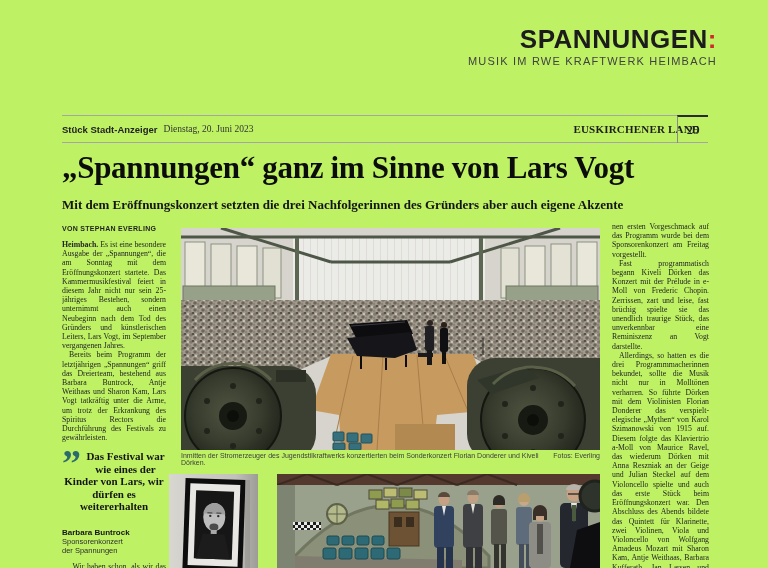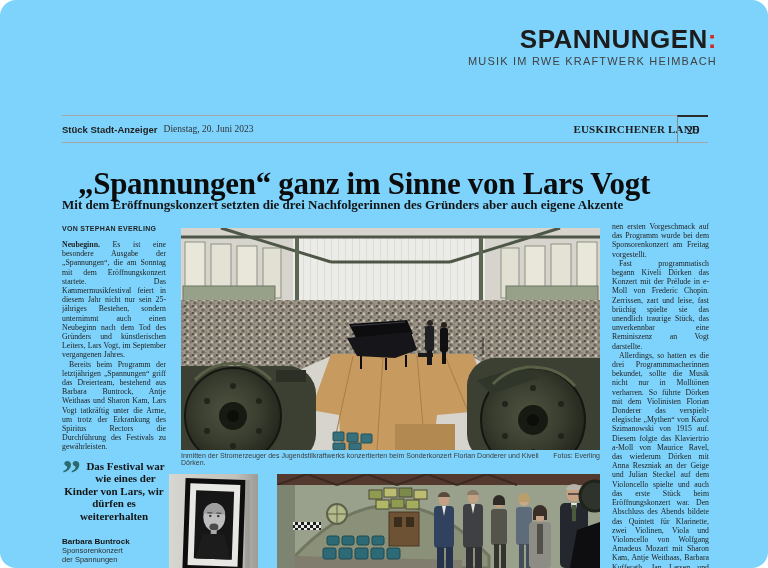--- a/index.html
+++ b/index.html
@@ -1,17 +1,17 @@
 <!DOCTYPE html>
 <html lang="de"><head>
 <meta charset="utf-8">
 <style>
   html,body{margin:0;padding:0;background:#ffffff;}
-  .page{position:relative;width:768px;height:568px;background:#7dd3fc;overflow:hidden;
-        font-family:"Liberation Serif",serif;color:#1b1b1b;border-radius:16px;}
+  .page{position:relative;width:768px;height:568px;background:#bef264;overflow:hidden;
+        font-family:"Liberation Serif",serif;color:#1b1b1b;}
 
   
   .masthead{position:absolute;top:26px;right:51px;text-align:right;}
   .masthead .logo-title{font-family:"Liberation Sans",sans-serif;font-weight:bold;
         font-size:26px;letter-spacing:.5px;color:#1c1c1c;line-height:1;}
   .masthead .logo-colon{color:#cf2b2b;}
   .masthead .logo-sub{font-family:"Liberation Sans",sans-serif;font-size:11px;
         letter-spacing:1.2px;color:#414141;margin-top:3px;}
 
   
@@ -75,26 +75,26 @@
     <div class="logo-sub">MUSIK IM RWE KRAFTWERK HEIMBACH</div>
   </div>
 
   <div class="header-bar">
     <span class="paper-name">Stück Stadt-Anzeiger</span>
     <span class="issue-date">Dienstag, 20. Juni 2023</span>
     <span class="section-label">EUSKIRCHENER LAND</span>
     <span class="page-box">25</span>
   </div>
 
-  <h1 class="headline" style="margin:16px;">„Spannungen“ ganz im Sinne von Lars Vogt</h1>
+  <h1 class="headline" style="margin:0;">„Spannungen“ ganz im Sinne von Lars Vogt</h1>
   <div class="subheadline">Mit dem Eröffnungskonzert setzten die drei Nachfolgerinnen des Gründers aber auch eigene Akzente</div>
   <div class="byline">VON STEPHAN EVERLING</div>
 
   <div class="col col-left">
-    <p><span class="lead">Neubeginn.</span><span> Es ist eine besondere Ausgabe der „Spannungen“, die am Sonntag mit dem Eröffnungskonzert startete. Das Kammermusikfestival feiert in diesem Jahr nicht nur sein 25-jähriges Bestehen, sondern unternimmt auch einen Neubeginn nach dem Tod des Gründers und künstlerischen Leiters, Lars Vogt, im September vergangenen Jahres.</span></p>
+    <p><span class="lead">Heimbach.</span><span> Es ist eine besondere Ausgabe der „Spannungen“, die am Sonntag mit dem Eröffnungskonzert startete. Das Kammermusikfestival feiert in diesem Jahr nicht nur sein 25-jähriges Bestehen, sondern unternimmt auch einen Neubeginn nach dem Tod des Gründers und künstlerischen Leiters, Lars Vogt, im September vergangenen Jahres.</span></p>
     <p class="indent">Bereits beim Programm der letztjährigen „Spannungen“ griff das Dreierteam, bestehend aus Barbara Buntrock, Antje Weithaas und Sharon Kam, Lars Vogt tatkräftig unter die Arme, um trotz der Erkrankung des Spiritus Rectors die Durchführung des Festivals zu gewährleisten.</p>
 
     <div class="pullquote">
       <span class="pq-mark">”</span>
       <div class="pq-text">Das Festival war wie eines der Kinder von Lars, wir dürfen es weitererhalten</div>
     </div>
     <div class="pq-attr">
       <div class="pq-name">Barbara Buntrock</div>
       <div class="pq-role">Sponsorenkonzert</div>
       <div class="pq-role">der Spannungen</div>

